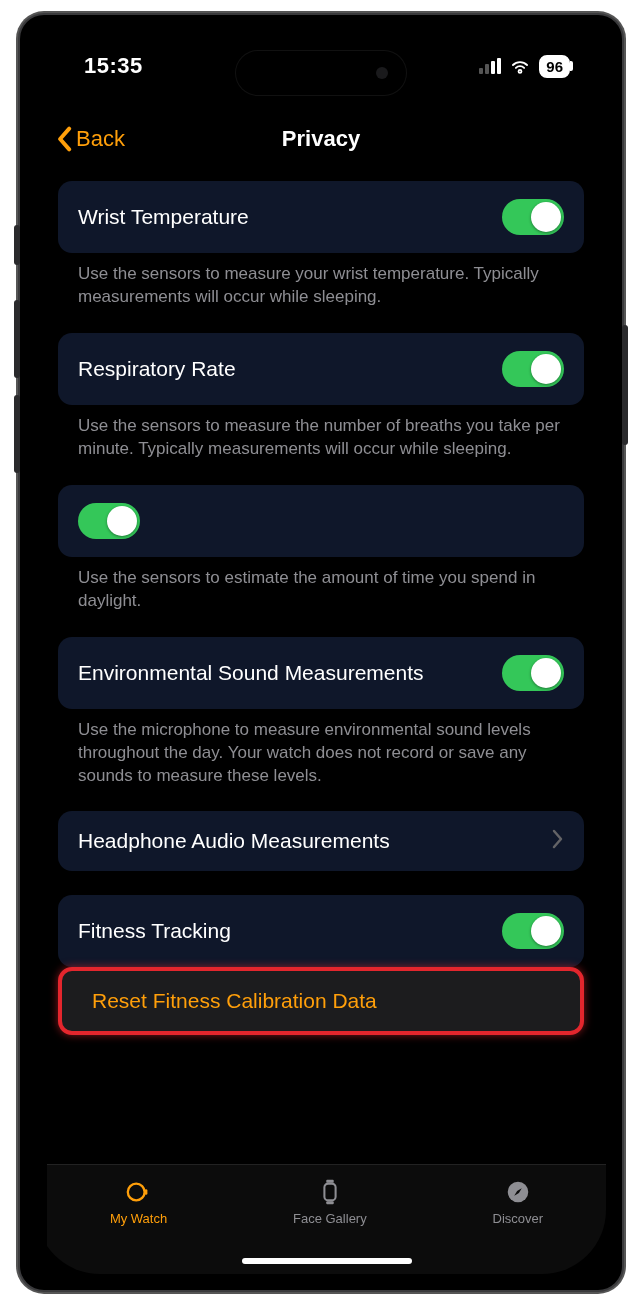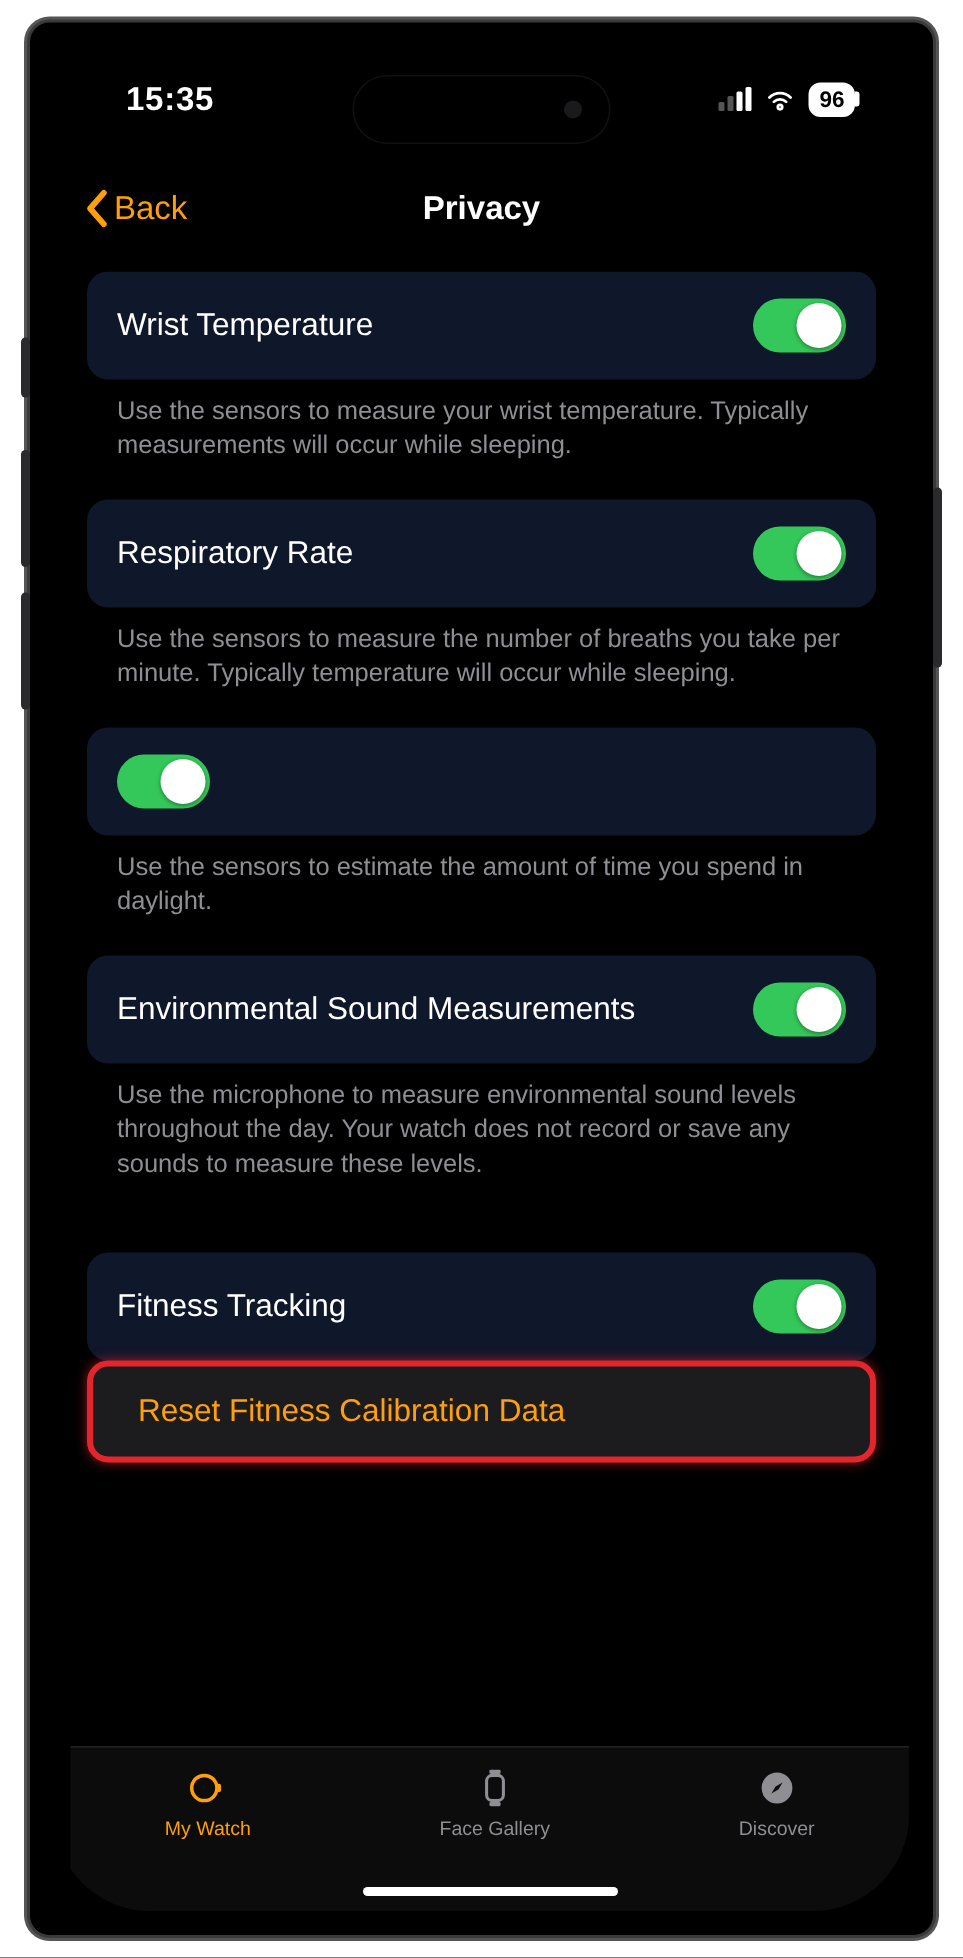--- a/index.html
+++ b/index.html
@@ -8,21 +8,21 @@
     display: flex;
     justify-content: center;
     align-items: center;
     min-height: 1305px;
     font-family: -apple-system, "SF Pro Text", "Helvetica Neue", Arial, sans-serif;
   }
   .phone-frame {
     width: 602px;
     height: 1275px;
     background: #000;
-    border-radius: 13px;
+    border-radius: 24px;
     padding: 16px;
     box-shadow: 0 0 0 2px #3a3a3c, 0 0 0 4px #555;
     position: relative;
   }
   .side-btn {
     position: absolute;
     background: #2a2a2c;
     border-radius: 3px;
   }
   .side-btn.left1 { left: -6px; top: 210px; width: 6px; height: 40px; }
@@ -210,37 +210,45 @@
           </div>
       </div>
       <div class="footer-text">Use the sensors to measure your wrist temperature. Typically measurements will occur while sleeping.</div>
 
       <div class="row">
         <div class="row-label">Respiratory Rate</div>
         <div class="toggle on">
             <div class="knob"></div>
           </div>
       </div>
-      <div class="footer-text">Use the sensors to measure the number of breaths you take per minute. Typically temperature will occur while sleeping.</div>
+      <div class="footer-text">Use the sensors to measure the number of breaths you take per minute. Typically measurements will occur while sleeping.</div>
 
       <div class="row">
         <div class="toggle on">
             <div class="knob"></div>
           </div>
       </div>
       <div class="footer-text">Use the sensors to estimate the amount of time you spend in daylight.</div>
 
       <div class="row">
         <div class="row-label">Environmental Sound Measurements</div>
         <div class="toggle on">
             <div class="knob"></div>
           </div>
       </div>
       <div class="footer-text">Use the microphone to measure environmental sound levels throughout the day. Your watch does not record or save any sounds to measure these levels.</div>
 
+      <div class="row">
+        <div class="row-label">Headphone Audio Measurements</div>
+        <div class="chevron">
+          <svg viewBox="0 0 12 20">
+              <path d="M2 2l7 8-7 8" stroke-width="2.5" fill="none" stroke-linecap="round" stroke-linejoin="round"></path>
+            </svg>
+        </div>
+      </div>
       <div style="height:24px"></div>
 
       <div class="row">
         <div class="row-label">Fitness Tracking</div>
         <div class="toggle on">
             <div class="knob"></div>
           </div>
       </div>
 
       <div class="reset-row">

